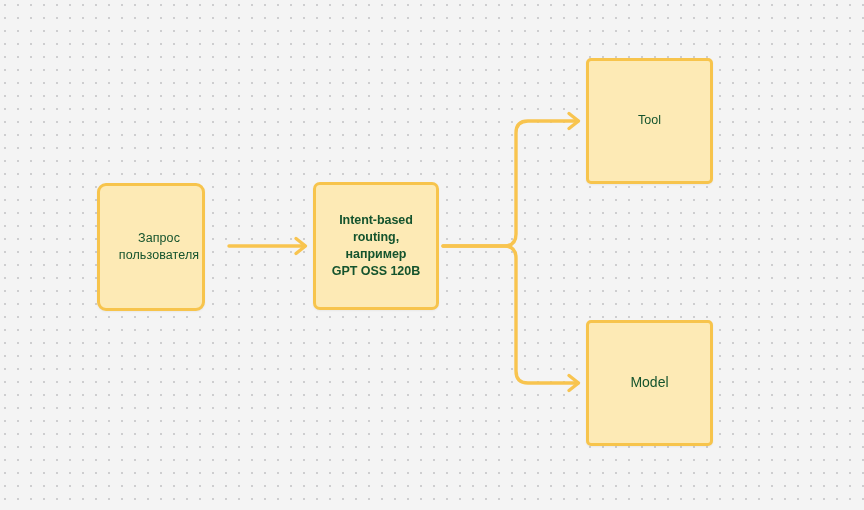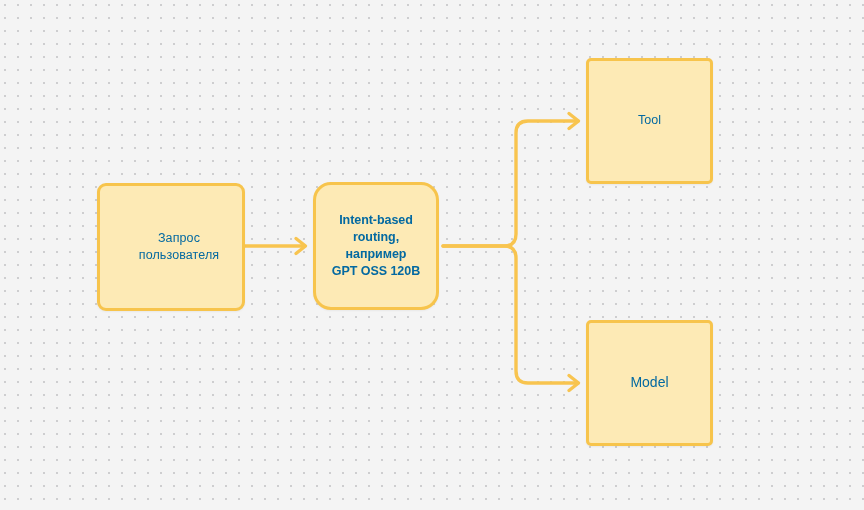--- a/index.html
+++ b/index.html
@@ -32,48 +32,48 @@
   }
   .node {
     position: absolute;
     box-sizing: border-box;
     background: #fdeab5;
     border: 3px solid #f7c44c;
     display: flex;
     align-items: center;
     justify-content: center;
     text-align: center;
-    color: #0369a1;
+    color: #14532d;
     box-shadow: 0 1px 2px rgba(0,0,0,0.05);
   }
   .node-text {
     display: block;
     line-height: 1.38;
     white-space: pre-line;
     padding: 0 6px;
   }
   #node-user {
     left: 97px;
     top: 183px;
-    width: 148px;
+    width: 108px;
     height: 128px;
     border-radius: 9px;
     padding-left: 16px;
   }
   #node-user .node-text {
     font-size: 12.5px;
     font-weight: 400;
     letter-spacing: 0.1px;
   }
   #node-router {
     left: 313px;
     top: 182px;
     width: 126px;
     height: 128px;
-    border-radius: 18px;
+    border-radius: 7px;
   }
   #node-router .node-text {
     font-size: 12.5px;
     font-weight: 700;
     letter-spacing: -0.05px;
   }
   #node-tool {
     left: 586px;
     top: 58px;
     width: 127px;

